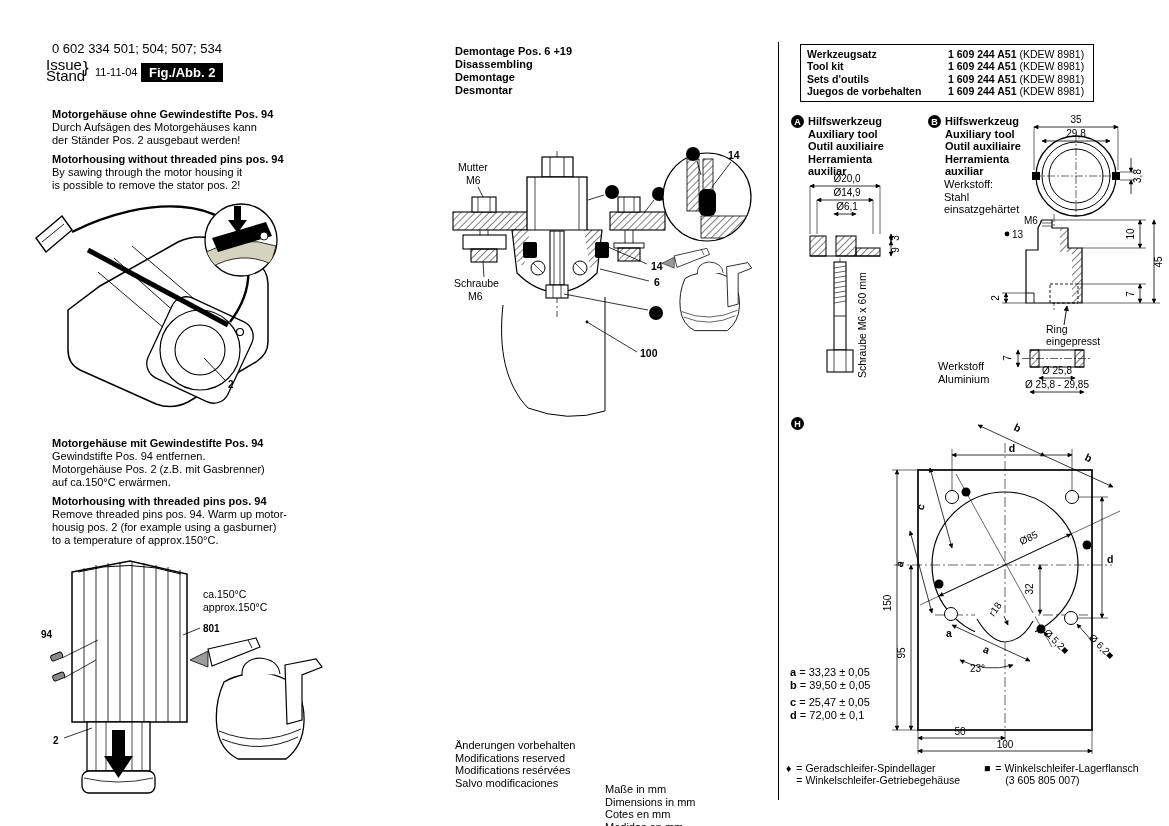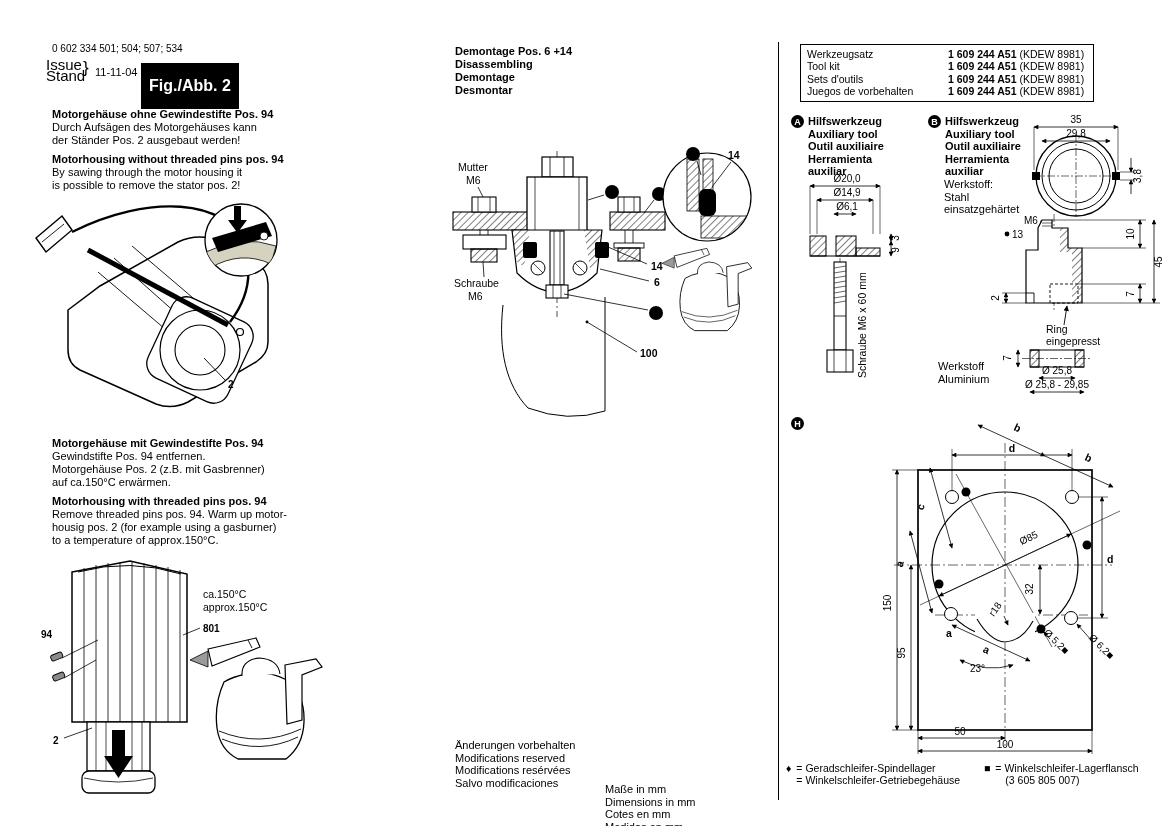--- a/index.html
+++ b/index.html
@@ -5,26 +5,26 @@
   html,body{margin:0;padding:0;background:#fff;}
   #page{position:relative;width:1169px;height:826px;background:#fff;color:#000;
         font-family:"Liberation Sans",sans-serif;overflow:hidden;}
   .abs{position:absolute;}
   .nw{white-space:nowrap;}
   .b{font-weight:bold;}
   .t11{font-size:11px;line-height:13px;}
   .t105{font-size:11px;line-height:12.6px;}
   .t95{font-size:15px;line-height:10.5px;}
   .gap6{height:6px;}
-  .figbox{background:#000;color:#fff;font-weight:bold;font-size:16px;padding:14px 8px;display:inline-block;text-align:center;}
+  .figbox{background:#000;color:#fff;font-weight:bold;font-size:13px;padding:2px 8px;display:inline-block;text-align:center;}
   .circ{display:inline-flex;width:13px;height:13px;border-radius:50%;background:#000;color:#fff;
         font-size:9px;font-weight:bold;align-items:center;justify-content:center;flex:0 0 13px;}
   .tkbox{border:1.5px solid #000;padding:3px 6px;}
   .tkrow{display:flex;font-size:10.5px;line-height:12.4px;white-space:nowrap;}
-  .tkrow .lab{width:141px;font-weight:normal;}
+  .tkrow .lab{width:141px;font-weight:bold;}
   .hdrblk{display:flex;gap:4px;}
   svg{overflow:visible;}
   svg text{font-family:"Liberation Sans",sans-serif;font-size:10px;fill:#000;}
   svg .lb{font-size:10.5px;}
   svg line,svg path,svg rect,svg circle,svg polygon{vector-effect:none;}
   .legrow{display:flex;gap:5px;font-size:10.5px;line-height:12.2px;white-space:nowrap;}
 </style>
 </head>
 <body>
 
@@ -44,21 +44,21 @@
       <path d="M52,40 Q51,24 69,22 Q88,23 90,38" fill="#fff" stroke="#000" stroke-width="1.1"></path>
       <path d="M29,95 Q70,112 111,93" fill="none" stroke="#000" stroke-width="0.9"></path>
       <path d="M32,103 Q70,119 108,101" fill="none" stroke="#000" stroke-width="0.9"></path>
       <path d="M95,29 L126,23 L132,31 L112,39 L112,84 L97,88 Z" fill="#fff" stroke="#000" stroke-width="1.2"></path>
     </g>
   </defs>
 </svg>
 
 <div id="page">
 
-  <div class="abs t11 nw" style="left:52px;top:42px;font-size:10px">0 602 334 501; 504; 507; 534</div>
+  <div class="abs t11 nw" style="left:52px;top:42px;font-size:13px">0 602 334 501; 504; 507; 534</div>
   <div class="abs t95 nw" style="left:46px;top:60px">
     <div>Issue</div>
     <div>Stand</div>
   </div>
   <div class="abs nw" style="left:83px;top:58px;font-size:17px">}</div>
   <div class="abs t105 nw" style="left:95px;top:66px">11-11-04</div>
   <div class="abs figbox nw" style="left:141px;top:63px">Fig./Abb. 2</div>
 
   <div class="abs t11 nw" style="left:52px;top:108px">
     <div class="b">Motorgehäuse ohne Gewindestifte Pos. 94</div>
@@ -149,21 +149,21 @@
     <line x1="26" y1="182" x2="54" y2="172" stroke="#000" stroke-width="0.8"></line>
     <text x="15" y="188" font-weight="bold" font-size="12">2</text>
     <text x="165" y="42" class="lb">ca.150°C</text>
     <text x="165" y="55" class="lb">approx.150°C</text>
     <text x="165" y="76" font-weight="bold" font-size="12">801</text>
     <line x1="162" y1="72" x2="145" y2="79" stroke="#000" stroke-width="0.8"></line>
     <use href="#torch" transform="translate(152,80)"></use>
   </svg>
 
   <div class="abs t11 b nw" style="left:455px;top:45px">
-    <div>Demontage Pos. 6 +14</div>
+    <div>Demontage Pos. 6 +19</div>
     <div>Disassembling</div>
     <div>Demontage</div>
     <div>Desmontar</div>
   </div>
 
   <svg class="abs" style="left:450px;top:145px" width="330" height="295">
     <defs>
         <clipPath id="clipInset">
           <circle cx="257" cy="52" r="44"></circle>
         </clipPath>
@@ -492,20 +492,27 @@
     <text transform="rotate(-90 25 240)" x="25" y="240" text-anchor="middle">95</text>
 
     <line x1="38" y1="317" x2="38" y2="341" stroke="#000" stroke-width="0.6"></line>
     <line x1="212" y1="317" x2="212" y2="341" stroke="#000" stroke-width="0.6"></line>
     <line x1="38" y1="325" x2="125" y2="325" stroke="#000" stroke-width="0.8" marker-start="url(#ar)" marker-end="url(#ar)"></line>
     <text x="80" y="322" text-anchor="middle">50</text>
     <line x1="38" y1="338" x2="212" y2="338" stroke="#000" stroke-width="0.8" marker-start="url(#ar)" marker-end="url(#ar)"></line>
     <text x="125" y="335" text-anchor="middle">100</text>
   </svg>
 
+  <div class="abs t105 nw" style="left:790px;top:666px">
+    <div><span class="b">a</span> <span>= 33,23 ± 0,05</span></div>
+    <div><span class="b">b</span> <span>= 39,50 ± 0,05</span></div>
+    <div style="height:5px"></div>
+    <div><span class="b">c</span> <span>= 25,47 ± 0,05</span></div>
+    <div><span class="b">d</span> <span>= 72,00 ± 0,1</span></div>
+  </div>
 
   <div class="abs legrow" style="left:786px;top:762px">
     <span>♦</span>
     <span class="nw">
       <div>= Geradschleifer-Spindellager</div>
       <div>= Winkelschleifer-Getriebegehäuse</div>
     </span>
   </div>
   <div class="abs legrow" style="left:984px;top:762px">
     <span>■</span>

